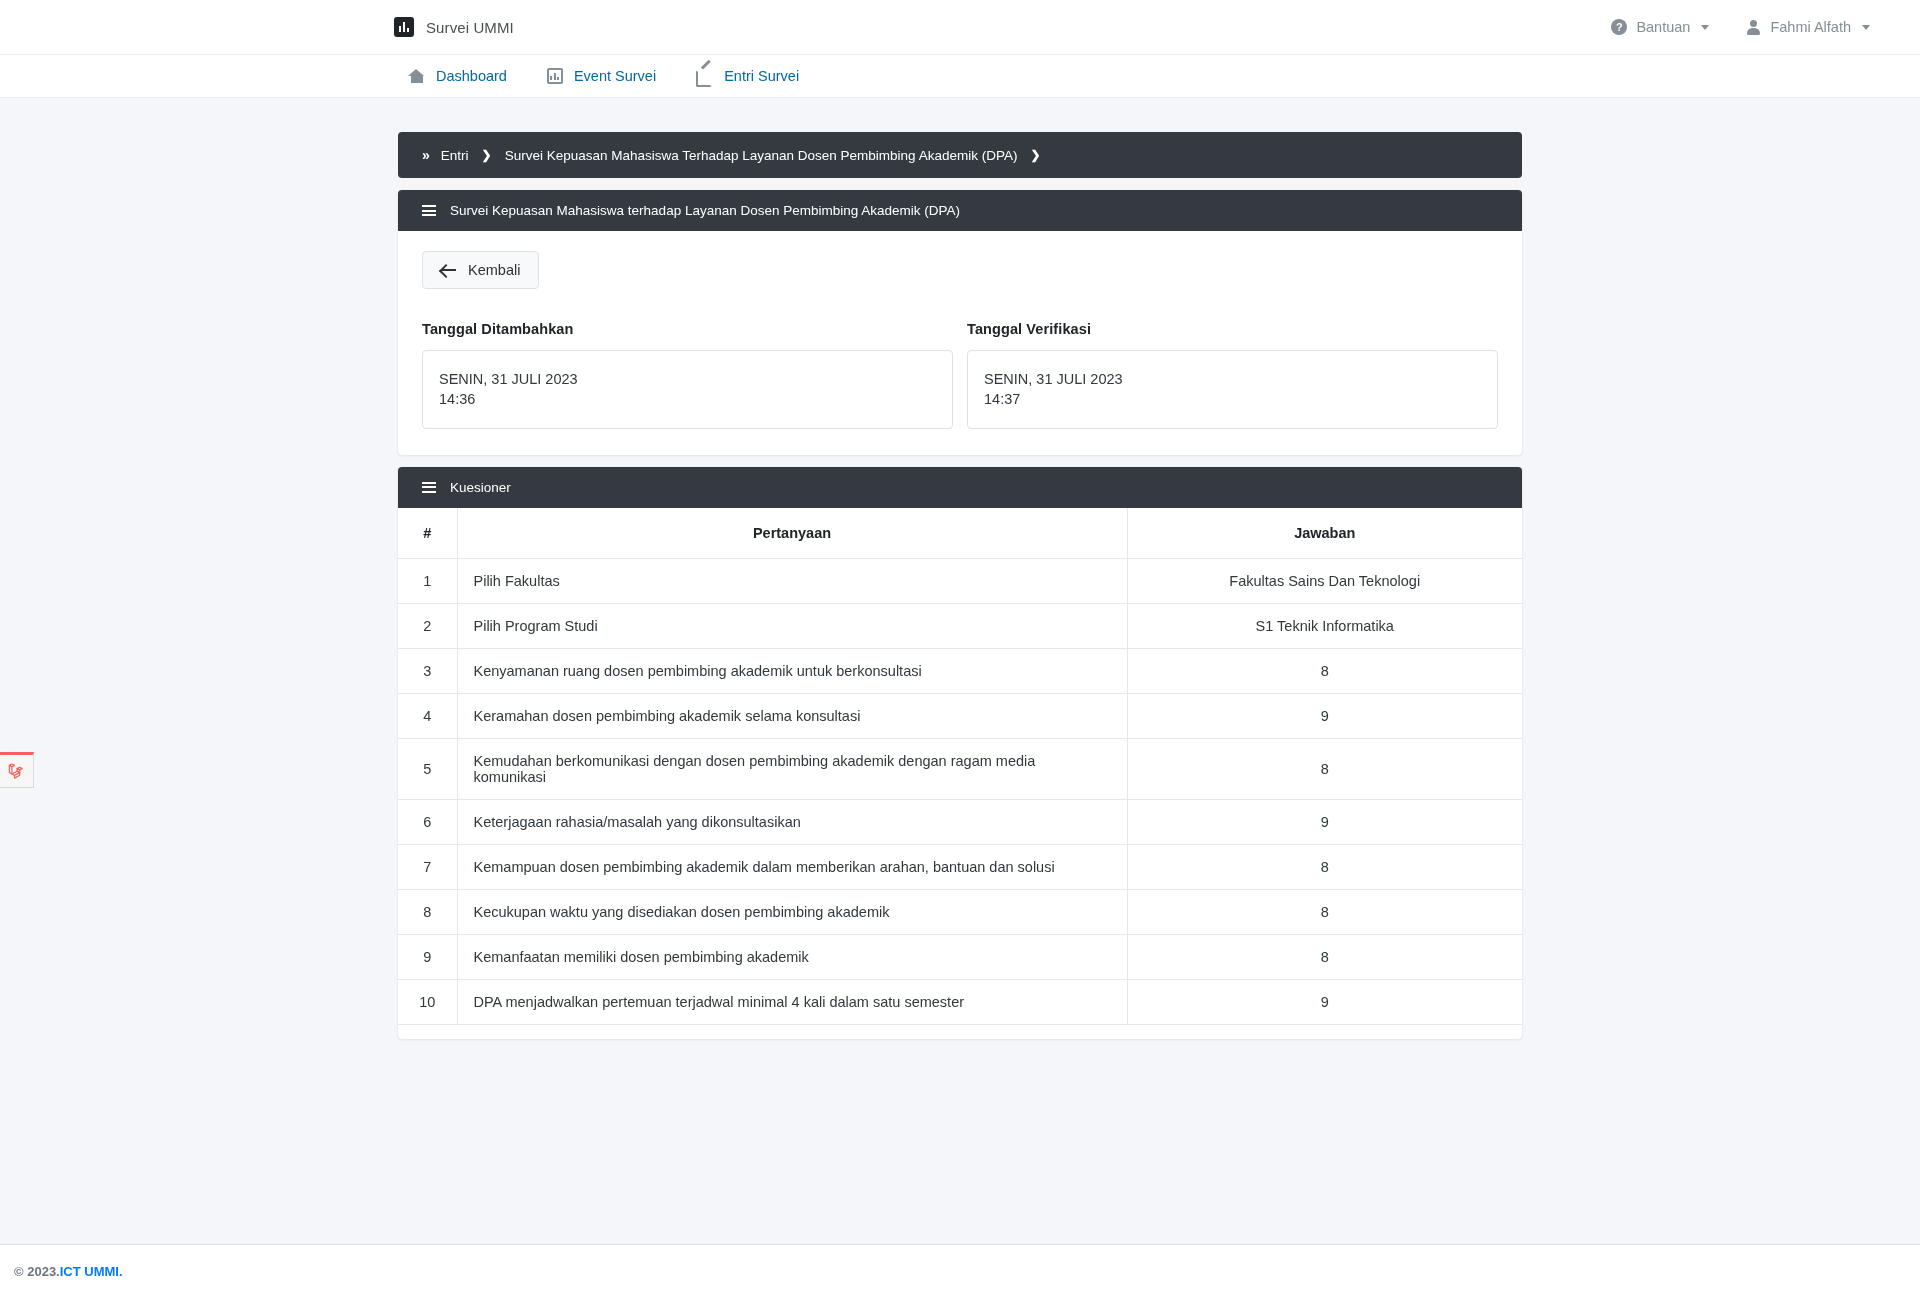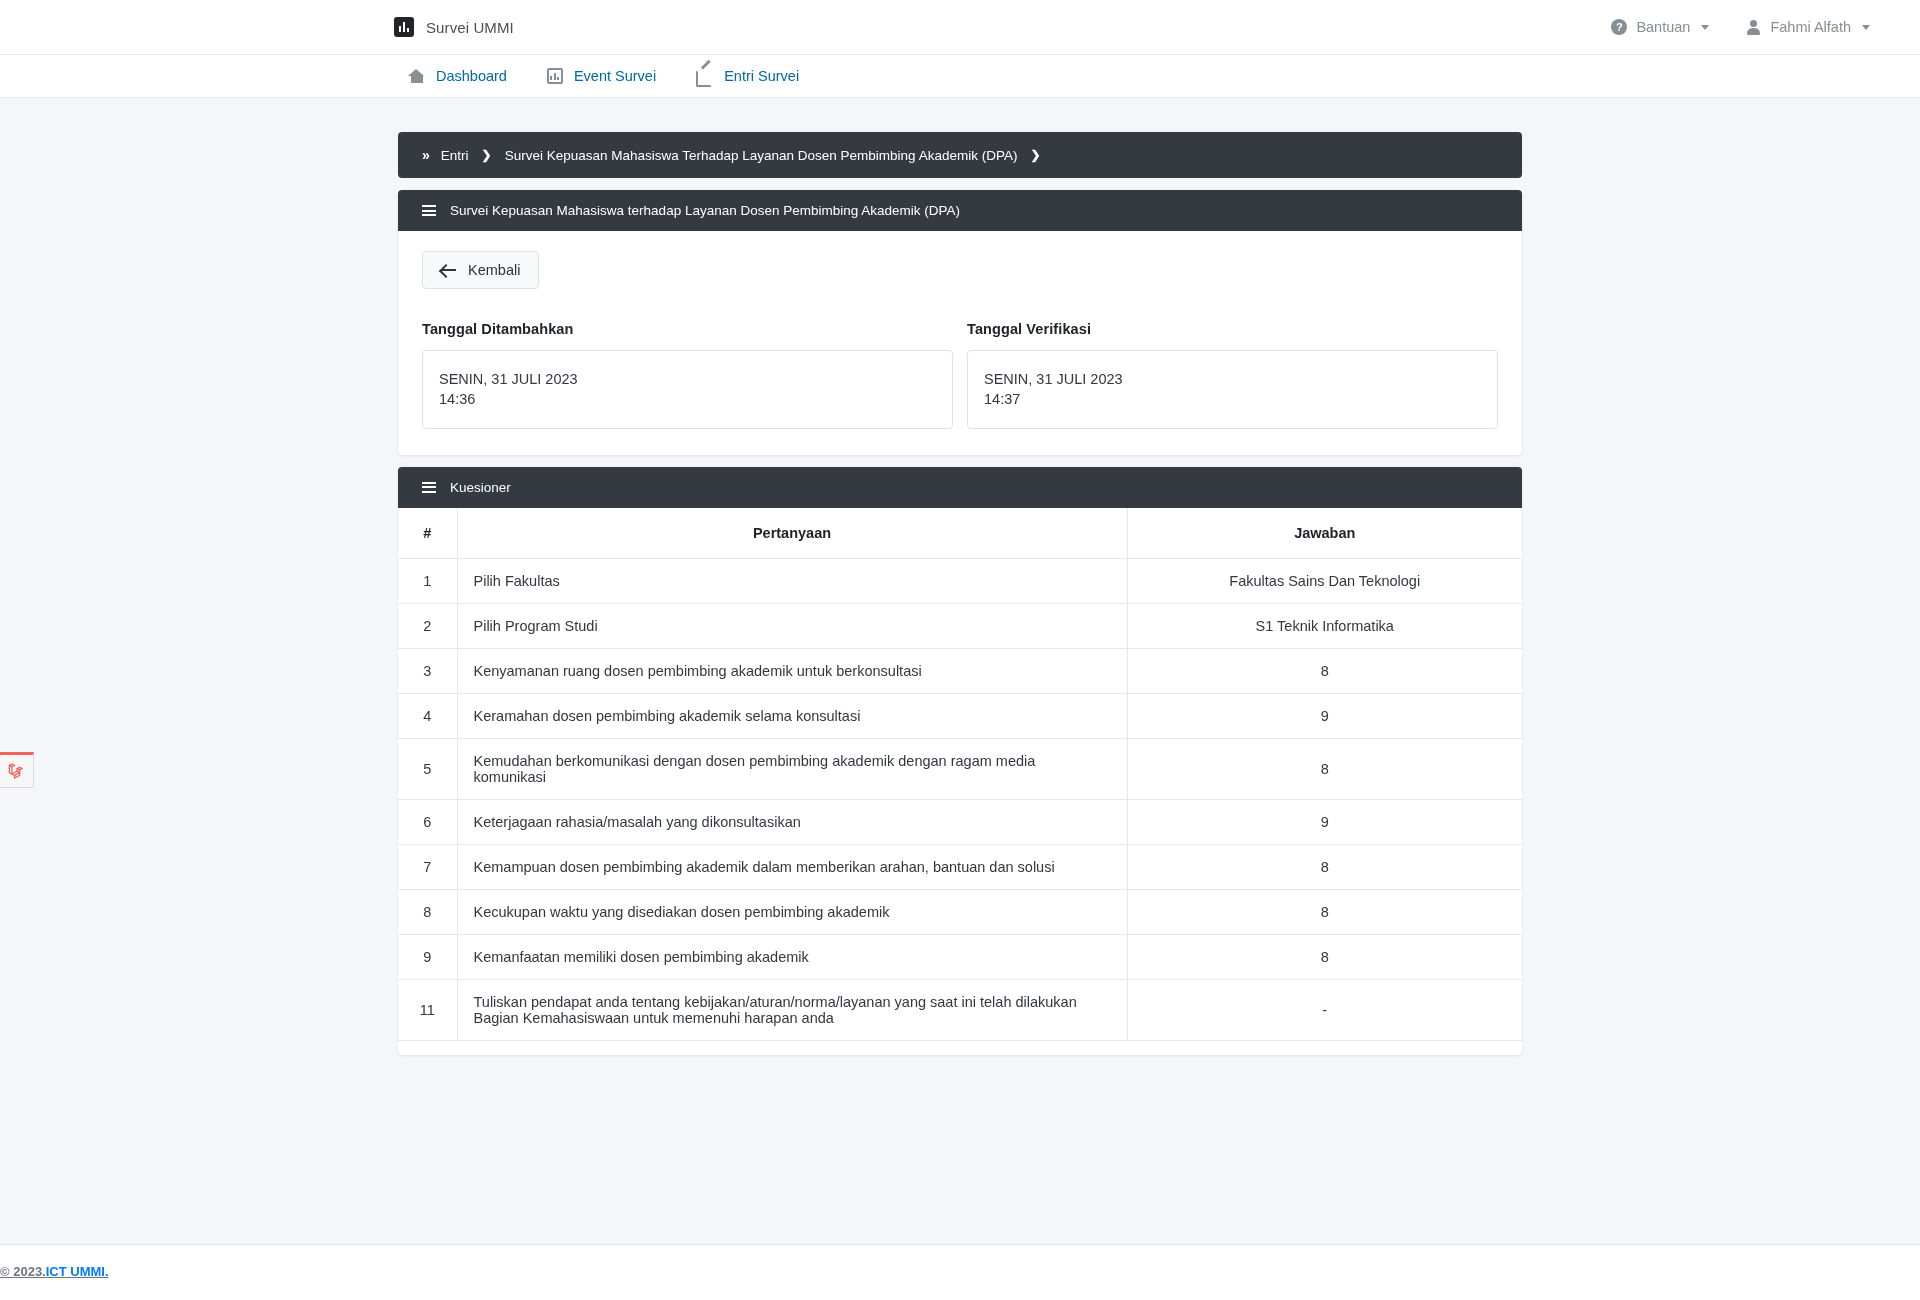--- a/index.html
+++ b/index.html
@@ -310,24 +310,24 @@
   .col-a   { text-align: center; }
   table.kues tr:last-child td { border-bottom: 1px solid #e4e7eb; }
 
   
   .footer {
     height: 54px;
     background: #ffffff;
     border-top: 1px solid #dee2e6;
     display: flex;
     align-items: center;
+    padding-left: 14px;
     font-size: 13px;
     color: #6c757d;
     font-weight: bold;
-    text-decoration: underline;
   }
   .footer a {
     color: #007bff;
     text-decoration: none;
     font-weight: bold;
   }
 
   
   .debugbar {
     position: absolute;
@@ -508,23 +508,23 @@
                 <td class="col-num">8</td>
                 <td class="col-q">Kecukupan waktu yang disediakan dosen pembimbing akademik</td>
                 <td class="col-a">8</td>
               </tr>
               <tr>
                 <td class="col-num">9</td>
                 <td class="col-q">Kemanfaatan memiliki dosen pembimbing akademik</td>
                 <td class="col-a">8</td>
               </tr>
               <tr>
-                <td class="col-num">11</td>
-                <td class="col-q">Tuliskan pendapat anda tentang kebijakan/aturan/norma/layanan yang saat ini telah dilakukan Bagian Kemahasiswaan untuk memenuhi harapan anda</td>
-                <td class="col-a">-</td>
+                <td class="col-num">10</td>
+                <td class="col-q">DPA menjadwalkan pertemuan terjadwal minimal 4 kali dalam satu semester</td>
+                <td class="col-a">9</td>
               </tr>
             </tbody>
         </table>
       </div>
     </div>
 
   </div>
 </div>
 
 <div class="footer">

